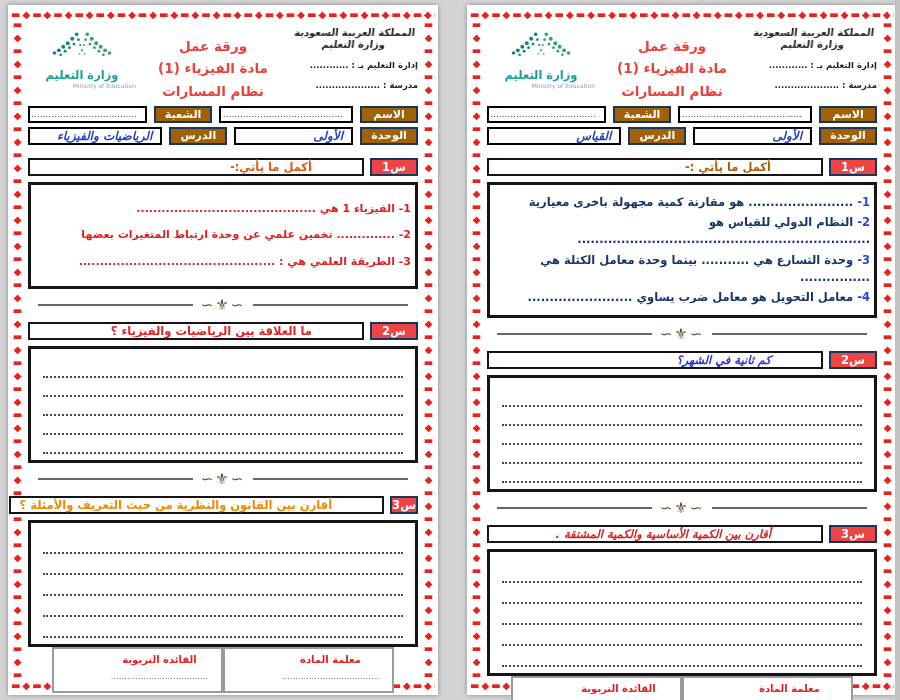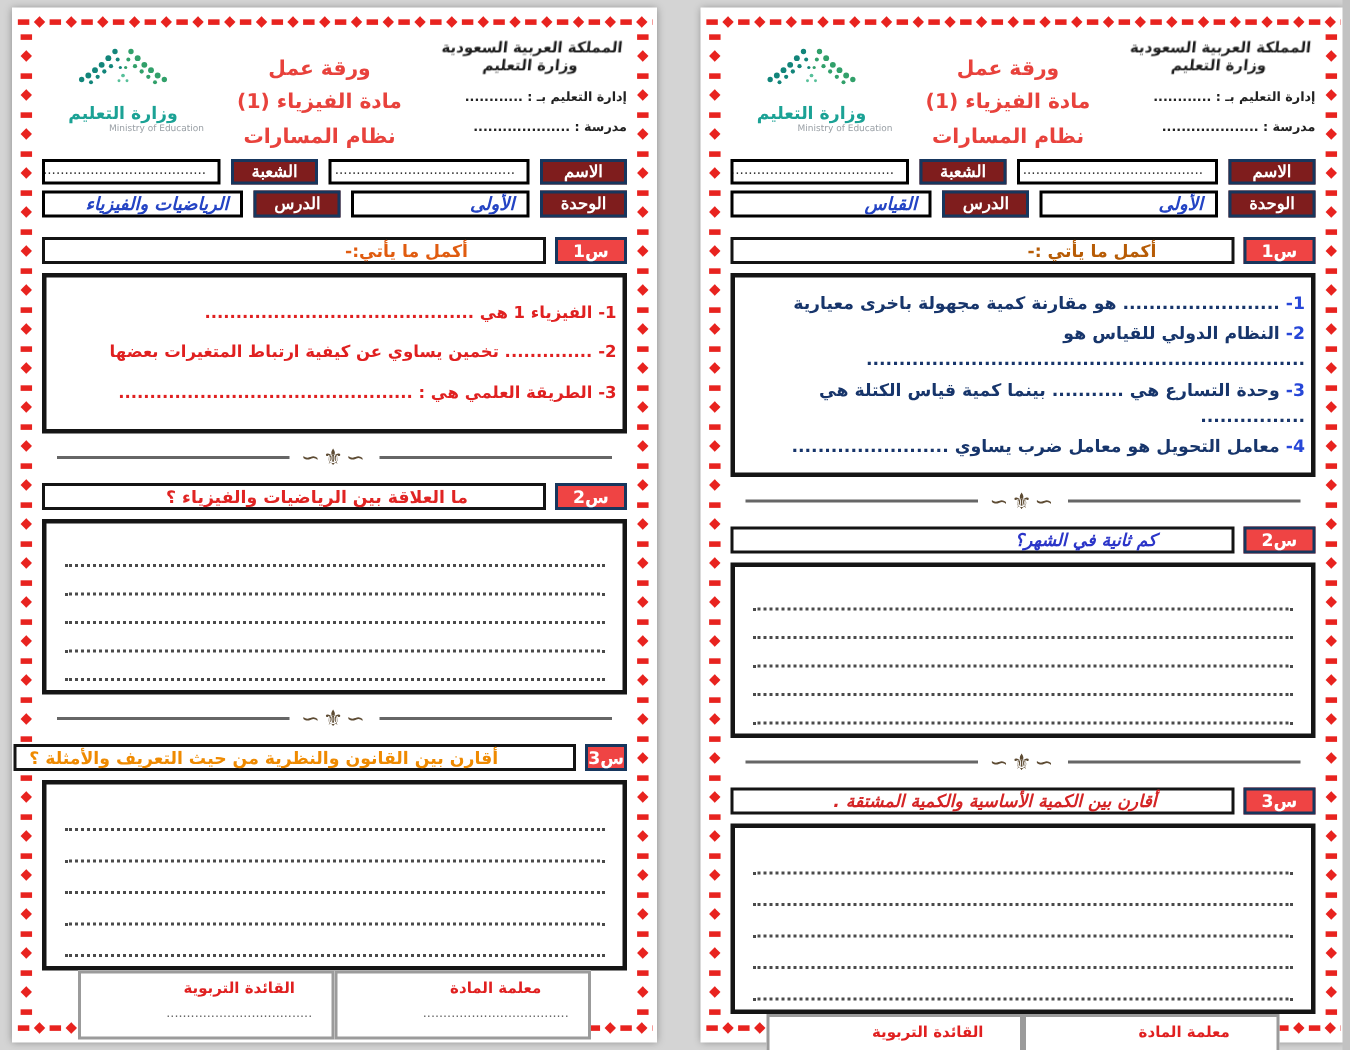--- a/index.html
+++ b/index.html
@@ -38,22 +38,22 @@
   .admin{font-size:8.5px;font-weight:bold;color:#222;margin-top:9px;white-space:nowrap;}
   .admin + .admin{margin-top:10px;}
   .hdr-center{flex:1;text-align:center;padding-top:12px;}
   .title-line{color:#e8423c;font-weight:bold;font-size:13.5px;line-height:1.65;}
   .hdr-left{width:108px;text-align:center;padding-top:4px;}
   .moe-word{color:#1ba295;font-weight:bold;font-size:11.5px;margin-top:1px;}
   .moe-sub{color:#9aa0a6;font-size:6px;text-align:right;direction:ltr;}
 
   
   .frow{display:flex;gap:7px;height:26px;margin-top:4px;}
-  .lbl{width:58px;background:#7f1d1d;border:2px solid #17365d;color:#fff;
-    font-weight:bold;font-size:11px;display:flex;align-items:center;justify-content:center;box-sizing:border-box;font-family:Liberation Serif, serif;}
+  .lbl{width:58px;background:#a16207;border:2px solid #17365d;color:#fff;
+    font-weight:bold;font-size:11px;display:flex;align-items:center;justify-content:center;box-sizing:border-box;}
   .fld{border:2px solid #000;background:#fff;display:flex;align-items:center;
     padding:0 8px;box-sizing:border-box;overflow:hidden;font-size:9px;color:#333;white-space:nowrap;}
   .f-name{flex:1.15;}
   .f-sec{flex:1;}
   .f-unit{flex:.95;}
   .f-lesson{flex:1.1;}
   .fld.blue{color:#2444c4;font-weight:bold;font-style:italic;font-size:12px;}
 
   .red-dotted-sep{height:4px;margin-top:5px;
     background:repeating-linear-gradient(90deg,#e8231f 0 2px,transparent 2px 4px);}
@@ -178,21 +178,21 @@
 
     <div class="qrow">
       <div class="qnum">س1</div>
       <div class="qbar">
           <span class="q1t-l">أكمل ما يأتي:-</span>
         </div>
     </div>
 
     <div class="abox">
       <div class="qline"><span class="n">1-</span> <span>الفيزياء 1 هي ...........................................</span></div>
-      <div class="qline"><span class="n">2-</span> <span>.............. تخمين يساوي عن كيفية ارتباط المتغيرات بعضها</span></div>
+      <div class="qline"><span class="n">2-</span> <span>.............. تخمين علمي عن وحدة ارتباط المتغيرات بعضها</span></div>
       <div class="qline"><span class="n">3-</span> <span>الطريقة العلمي هي : ...............................................</span></div>
     </div>
 
     <div class="divider">
       <div class="dline"></div>
         <div class="dorn">∽⚜∽</div>
         <div class="dline"></div>
     </div>
 
     <div class="qrow">
@@ -325,21 +325,21 @@
     <div class="qrow">
       <div class="qnum">س1</div>
       <div class="qbar">
           <span class="q1t-r">أكمل ما يأتي :-</span>
         </div>
     </div>
 
     <div class="abox">
       <div class="qline"><span class="n">1-</span> <span>........................ هو مقارنة كمية مجهولة باخرى معيارية</span></div>
       <div class="qline"><span class="n">2-</span> <span>النظام الدولي للقياس هو ...................................................................</span></div>
-      <div class="qline"><span class="n">3-</span> <span>وحدة التسارع هي ........... بينما كمية قياس الكتلة هي ................</span></div>
+      <div class="qline"><span class="n">3-</span> <span>وحدة التسارع هي ........... بينما وحدة معامل الكتلة هي ................</span></div>
       <div class="qline"><span class="n">4-</span> <span>معامل التحويل هو معامل ضرب يساوي ........................</span></div>
     </div>
 
     <div class="divider">
       <div class="dline"></div>
         <div class="dorn">∽⚜∽</div>
         <div class="dline"></div>
     </div>
 
     <div class="qrow">

